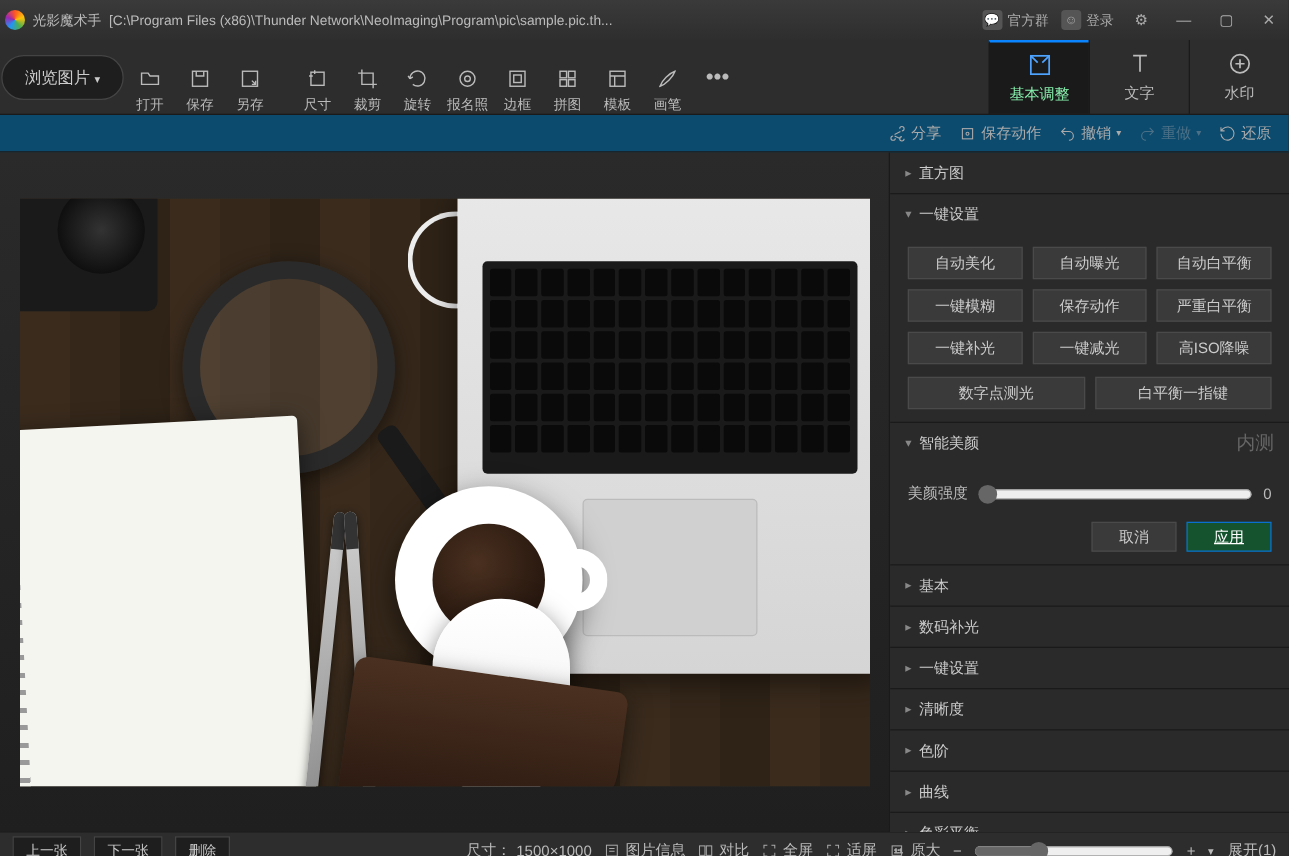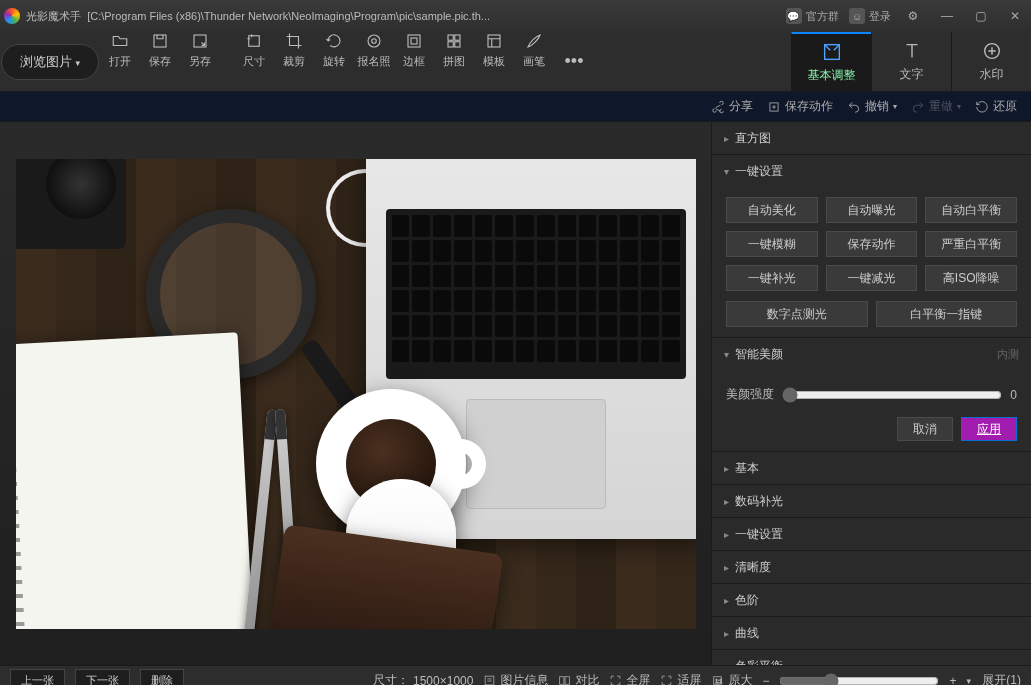--- a/index.html
+++ b/index.html
@@ -7,50 +7,50 @@
 .titlebar { height:22px; background:linear-gradient(#3a3a3a,#2e2e2e); display:flex; align-items:center; padding:16px 4px; }
 .titlebar .logo { width:16px; height:16px; border-radius:50%; background:conic-gradient(#ff5722,#ffc107,#4caf50,#2196f3,#9c27b0,#ff5722); margin-right:6px; }
 .titlebar .apptitle { color:#bbb; font-size:11px; white-space:nowrap; overflow:hidden; flex:1; }
 .titlebar .right { display:flex; align-items:center; gap:10px; }
 .titlebar .texticon { display:flex; align-items:center; gap:4px; color:#aaa; font-size:11px; }
 .titlebar .glyph { width:16px; height:16px; background:#555; border-radius:3px; display:flex; align-items:center; justify-content:center; font-size:10px; }
 .winbtn { width:24px; height:18px; display:flex; align-items:center; justify-content:center; color:#aaa; }
 .toolbar { height:60px; background:#2d2d2d; display:flex; align-items:stretch; border-bottom:1px solid #1a1a1a; }
 .browse-btn { width:100px; display:flex; align-items:center; justify-content:center; }
 .browse-pill { background:#1e1e1e; border:1px solid #444; border-radius:18px; padding:8px 18px; color:#ccc; font-size:13px; }
-.tool { width:40px; display:flex; flex-direction:column; align-items:center; justify-content:flex-start; gap:4px; color:#bbb; font-size:11px; }
+.tool { width:40px; display:flex; flex-direction:column; align-items:center; justify-content:flex-end; gap:4px; color:#bbb; font-size:11px; }
 .tool svg { width:18px; height:18px; fill:none; stroke:#bbb; stroke-width:1.5; }
 .tool.more { font-size:18px; justify-content:center; }
 .mode-tabs { margin-left:auto; display:flex; }
 .mode-tab { width:80px; display:flex; flex-direction:column; align-items:center; justify-content:center; gap:4px; color:#bbb; font-size:12px; border-left:1px solid #1a1a1a; }
 .mode-tab.active { background:#1a1a1a; border-top:2px solid #0a84ff; color:#86efac; }
 .mode-tab svg { width:22px; height:22px; fill:none; stroke:#bbb; stroke-width:1.5; }
 .mode-tab.active svg { stroke:#4da3ff; }
-.secondbar { height:30px; background:#0f172a; display:flex; align-items:center; border-bottom:1px solid #1a1a1a;justify-content:center; }
+.secondbar { height:30px; background:#0c4a6e; display:flex; align-items:center; border-bottom:1px solid #1a1a1a;justify-content:center; }
 .secondbar .group { display:flex; align-items:center; gap:14px; padding:0 14px; color:#aaa; }
 .secondbar .item { display:flex; align-items:center; gap:4px; cursor:pointer; }
 .secondbar svg { width:14px; height:14px; stroke:#aaa; fill:none; stroke-width:1.5; }
 .main { display:flex; height:calc(100% - 22px - 60px - 30px - 30px); }
 .canvas { flex:1; background:linear-gradient(#2a2a2a,#1f1f1f); display:flex; align-items:center; justify-content:center; }
 .photo { width:680px; height:470px; background:#3a2e22; position:relative; overflow:hidden; }
 .sidepanel { width:320px; background:#2a2a2a; border-left:1px solid #1a1a1a; overflow:auto; }
 .section { border-bottom:1px solid #1a1a1a; }
 .section-header { height:32px; display:flex; align-items:center; padding:0 12px; gap:6px; color:#ccc; font-size:12px; }
 .section-header .chev { font-size:10px; color:#888; }
-.section-header .badge { margin-left:auto; color:#666; font-size:11px; }
+.section-header .badge { margin-left:auto; color:#666; font-size:15px; }
 .section-body { padding:10px 14px; }
 .btn-grid { display:grid; grid-template-columns:repeat(3,1fr); gap:8px; }
 .btn-grid button, .btn-row button { background:#3a3a3a; border:1px solid #4a4a4a; color:#ccc; font-size:12px; height:26px; cursor:pointer; }
 .btn-row { display:flex; gap:8px; margin-top:10px; }
 .btn-row button { flex:1; padding:0 10px; }
 .slider-row { display:flex; align-items:center; gap:8px; color:#bbb; font-size:12px; margin:6px 0 14px; }
 .slider-row input[type=range] { flex:1; accent-color:#666; }
 .action-row { display:flex; justify-content:flex-end; gap:8px; }
-.action-row button { width:56px; height:24px; background:#3a3a3a; border:1px solid #4a4a4a; color:#ccc; font-size:12px; cursor:pointer; }
-.action-row button.primary { background:#a21caf; border-color:#0a6ed1; color:#fff;text-decoration:underline; }
+.action-row button { width:68px; height:24px; background:#3a3a3a; border:1px solid #4a4a4a; color:#ccc; font-size:12px; cursor:pointer; }
+.action-row button.primary { background:#14532d; border-color:#0a6ed1; color:#fff;text-decoration:underline; }
 .statusbar { height:30px; background:#2d2d2d; border-top:1px solid #1a1a1a; display:flex; align-items:center; padding:0 10px; gap:10px; color:#bbb; font-size:12px; }
 .statusbar .navbtn { background:#1e1e1e; border:1px solid #444; padding:3px 10px; font-size:11px; color:#ccc; }
 .statusbar .sitem { display:flex; align-items:center; gap:4px;text-align:right; }
 .statusbar .spacer { flex:1; }
 .statusbar input[type=range] { width:160px; accent-color:#666; }
 .statusbar svg { width:13px; height:13px; stroke:#aaa; fill:none; stroke-width:1.5; }
 
 .wood { position:absolute; inset:0; background:repeating-linear-gradient(90deg,#3a2b1d 0 40px,#35271a 40px 80px,#2f2317 80px 120px); }
 .notebook { position:absolute; left:-30px; bottom:-30px; width:260px; height:320px; background:#f5f5f0; border-radius:4px; box-shadow:0 4px 20px rgba(0,0,0,.5); transform:rotate(-3deg); }
 .notebook::before { content:""; position:absolute; left:8px; top:0; bottom:0; width:24px; background:repeating-linear-gradient(0deg,#f5f5f0 0 10px,#999 10px 14px); border-radius:4px 0 0 4px; }

